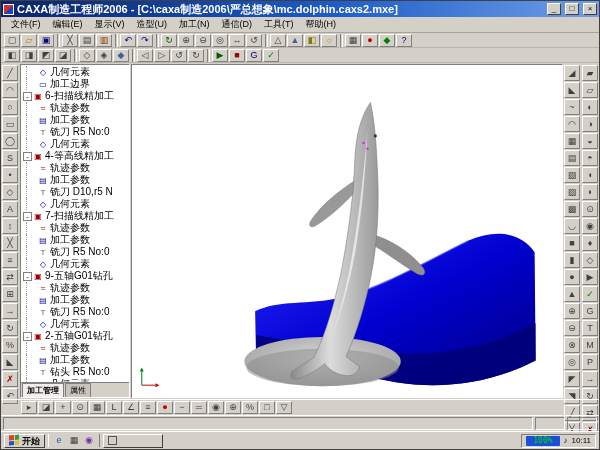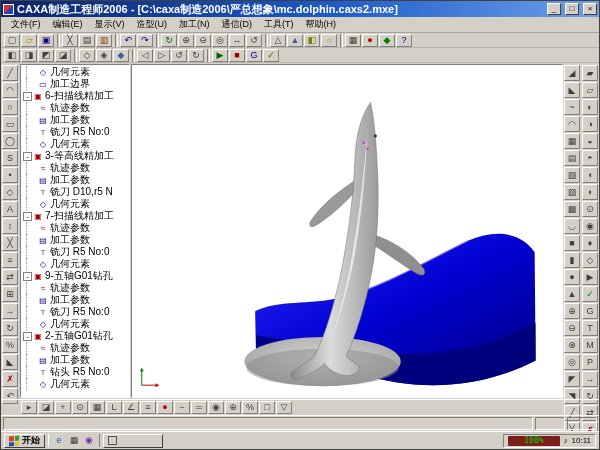--- a/index.html
+++ b/index.html
@@ -49,31 +49,31 @@
 
   
   .statusbar{flex:0 0 16px;display:flex;align-items:center;gap:2px;padding:1px 2px;border-top:1px solid #fff}
   .spanel{height:13px;border:1px solid;border-color:#808080 #fff #fff #808080;display:flex;align-items:center;padding:0 4px;font-size:8px;white-space:nowrap}
   .spanel.grow{flex:1}
   .spanel.coords{width:150px;flex:0 0 150px;justify-content:flex-end;font-family:"DejaVu Sans Mono",monospace}
   .spanel.small{width:30px;flex:0 0 30px}
 
   
   .taskbar{flex:0 0 18px;background:#d4d0c8;border-top:1px solid #fff;display:flex;align-items:center;gap:3px;padding:1px 3px}
-  .startbtn{height:14px;border:1px solid;border-color:#fff #404040 #404040 #fff;background:#d4d0c8;display:flex;align-items:center;gap:3px;padding:0 4px;font-weight:bold}
+  .startbtn{height:14px;border:1px solid;border-color:#fff #404040 #404040 #fff;background:#d4d0c8;display:flex;align-items:flex-start;gap:3px;padding:0 4px;font-weight:bold}
   .winlogo{width:10px;height:10px;display:grid;grid-template-columns:1fr 1fr;grid-template-rows:1fr 1fr;gap:1px;transform:skewY(-6deg)}
   .winlogo i:nth-child(1){background:#e04020}.winlogo i:nth-child(2){background:#30a030}
   .winlogo i:nth-child(3){background:#2050d0}.winlogo i:nth-child(4){background:#e0c020}
   .qlaunch{display:flex;align-items:center;gap:1px;padding:0 3px;border-left:1px solid #fff;border-right:1px solid #808080}
   .qicon{width:14px;height:13px;text-align:center;font-size:9px;line-height:13px}
   .taskbtn{height:14px;border:1px solid;border-color:#fff #404040 #404040 #fff;background:#d4d0c8;display:flex;align-items:center;gap:3px;padding:0 4px;font-size:8px;white-space:nowrap;overflow:hidden}
   .taskbtn .doc{width:9px;height:9px;flex:0 0 9px;border:1px solid #555}
   .taskbtn.active{border-color:#404040 #fff #fff #404040;background:#e9e6df;font-weight:bold}
   .tray{margin-left:auto;height:14px;border:1px solid;border-color:#808080 #fff #fff #808080;display:flex;align-items:center;gap:4px;padding:0 4px;font-size:8px}
-  .meter{background:#7f1d1d;color:#00e000;font-family:"DejaVu Sans Mono",monospace;font-size:8px;padding:0 16px;line-height:10px;border-radius:1px}
+  .meter{background:#1d4ed8;color:#00e000;font-family:"DejaVu Sans Mono",monospace;font-size:8px;padding:0 7px;line-height:10px;border-radius:1px}
 </style>
 </head>
 <body>
 
 <div class="titlebar">
   <span class="app-icon"></span>
   <span class="title-text">CAXA制造工程师2006 - [C:\caxa制造2006\严总想象\mc.dolphin.caxs2.mxe]</span>
   <span class="winbtn">_</span>
   <span class="winbtn">□</span>
   <span class="winbtn">×</span>
@@ -311,21 +311,21 @@
           <span class="tlabel">铣刀 R5 No:0</span>
         </div>
         <div class="trow">
           <span class="tindent"></span>
           <span class="ticon" style="color: rgb(0, 0, 176);">◇</span>
           <span class="tlabel">几何元素</span>
         </div>
         <div class="trow">
           <span class="texp">-</span>
           <span class="ticon" style="color: rgb(160, 0, 0);">▣</span>
-          <span class="tlabel">3-等高线精加工</span>
+          <span class="tlabel">4-等高线精加工</span>
         </div>
         <div class="trow">
           <span class="tindent"></span>
           <span class="ticon" style="color: rgb(192, 0, 0);">≈</span>
           <span class="tlabel">轨迹参数</span>
         </div>
         <div class="trow">
           <span class="tindent"></span>
           <span class="ticon" style="color: rgb(0, 0, 144);">▤</span>
           <span class="tlabel">加工参数</span>
@@ -408,20 +408,24 @@
         <div class="trow">
           <span class="tindent"></span>
           <span class="ticon" style="color: rgb(96, 96, 96);">T</span>
           <span class="tlabel">钻头 R5 No:0</span>
         </div>
         <div class="trow">
           <span class="tindent"></span>
           <span class="ticon" style="color: rgb(0, 0, 176);">◇</span>
           <span class="tlabel">几何元素</span>
         </div>
+      </div>
+    <div class="tree-tabs">
+        <span class="ttab active">加工管理</span>
+        <span class="ttab">属性</span>
       </div>
   </div>
 
   <div class="viewport">
     <svg viewBox="0 0 440 337" preserveAspectRatio="none">
       <defs>
         <linearGradient id="waveG" x1="0" y1="0" x2="1" y2="1">
           <stop offset="0" style="stop-color:var(--wave-hi,#2a2aff)"></stop>
           <stop offset="0.5" style="stop-color:var(--wave,#0000d0)"></stop>
           <stop offset="1" style="stop-color:var(--wave-dk,#000080)"></stop>

